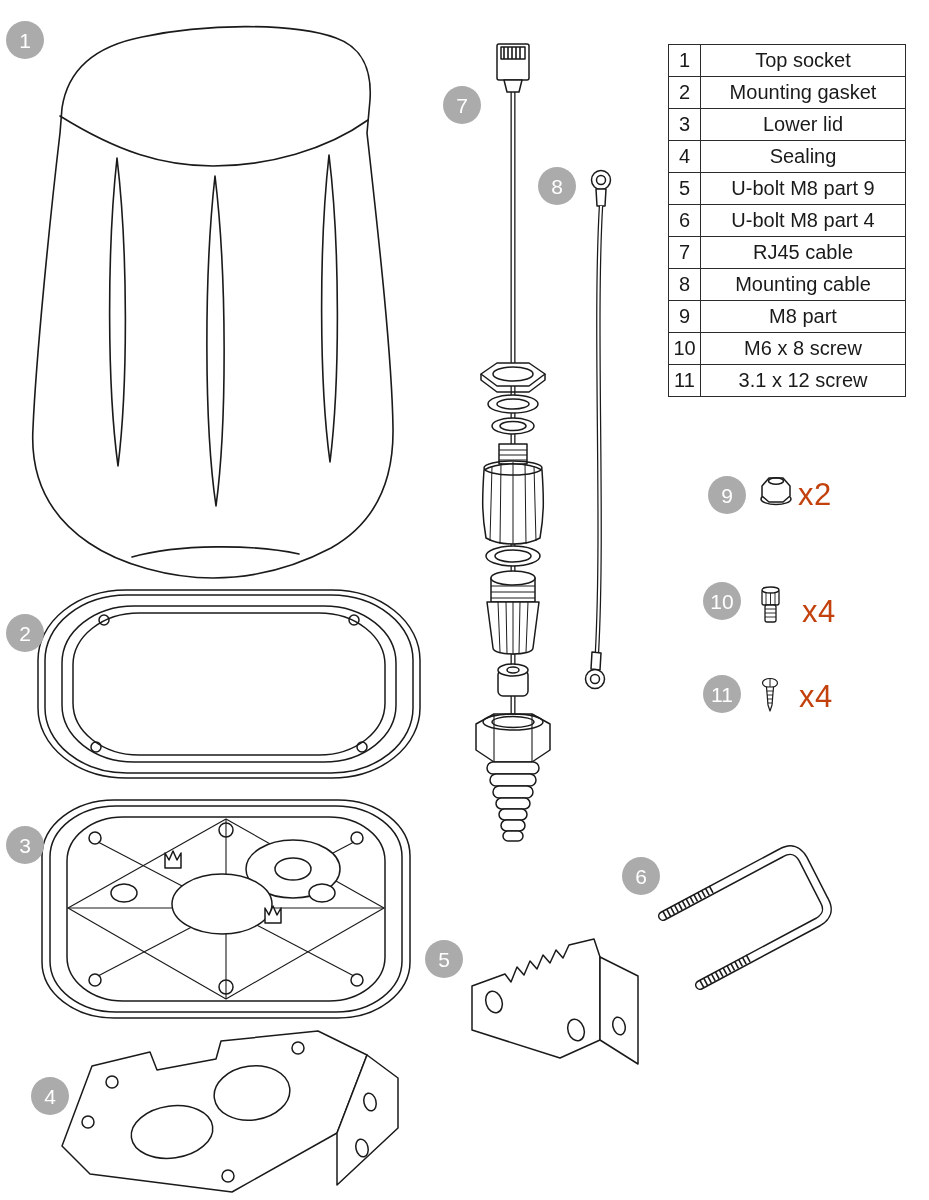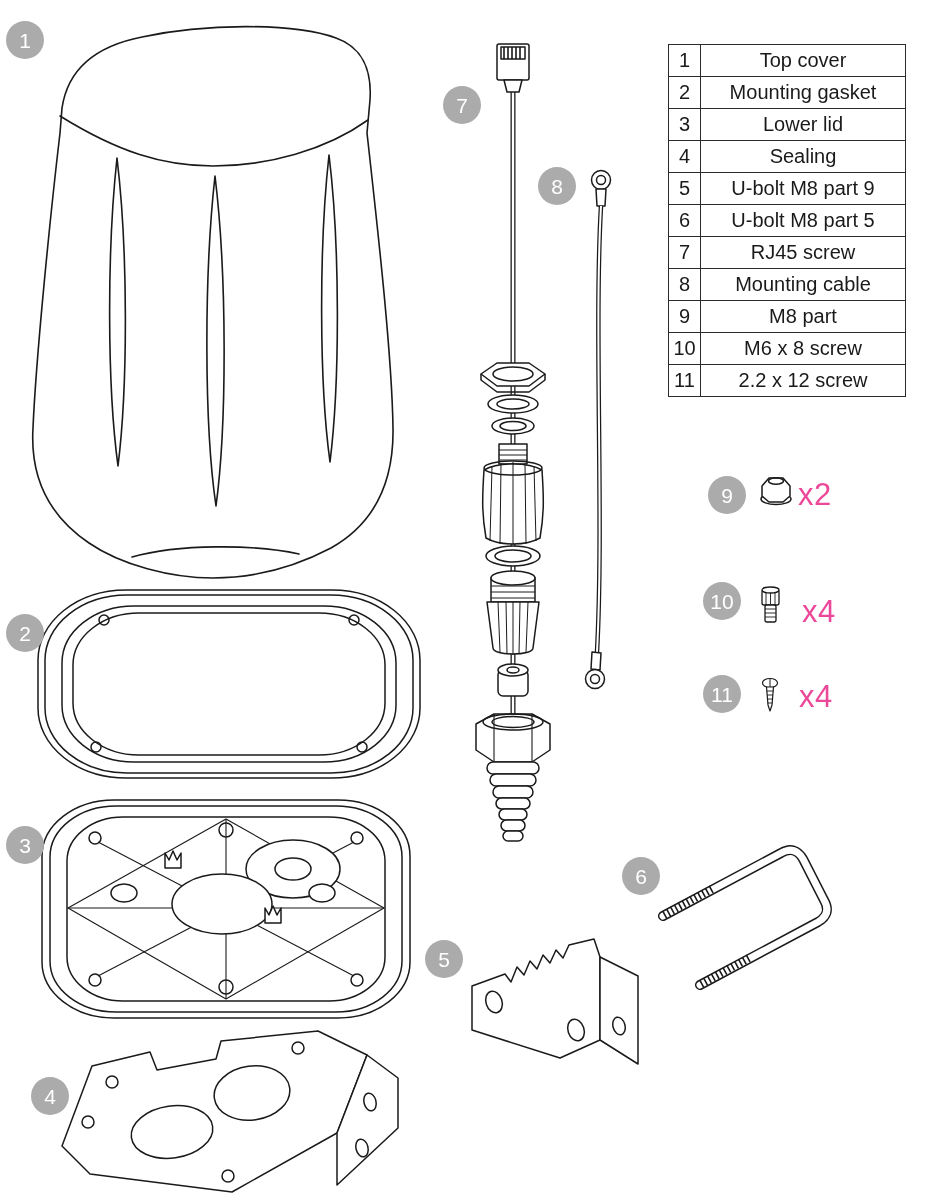--- a/index.html
+++ b/index.html
@@ -21,21 +21,21 @@
     background: #ababab;
     color: #ffffff;
     display: flex; align-items: center; justify-content: center;
     font-size: 21px;
     line-height: 1;
     user-select: none;
   }
   .qty {
     position: absolute;
     font-size: 31px;
-    color: #ec4899;
+    color: #c2410c;
     letter-spacing: 0.5px;
   }
   .parts-table {
     position: absolute;
     left: 668px; top: 44px;
     width: 238px;
     border-collapse: collapse;
     font-size: 20px;
     color: #1a1a1a;
   }
@@ -226,58 +226,58 @@
   <div class="badge" style="left:703px; top:675px">11</div>
 
   <div class="qty" style="left:798px; top:477px">x2</div>
   <div class="qty" style="left:802px; top:594px">x4</div>
   <div class="qty" style="left:799px; top:679px">x4</div>
 
   <table class="parts-table">
     <tbody>
       <tr>
         <td class="num">1</td>
-        <td class="nm">Top cover</td>
+        <td class="nm">Top socket</td>
       </tr>
       <tr>
         <td class="num">2</td>
         <td class="nm">Mounting gasket</td>
       </tr>
       <tr>
         <td class="num">3</td>
         <td class="nm">Lower lid</td>
       </tr>
       <tr>
         <td class="num">4</td>
         <td class="nm">Sealing</td>
       </tr>
       <tr>
         <td class="num">5</td>
         <td class="nm">U-bolt M8 part 9</td>
       </tr>
       <tr>
         <td class="num">6</td>
-        <td class="nm">U-bolt M8 part 5</td>
+        <td class="nm">U-bolt M8 part 4</td>
       </tr>
       <tr>
         <td class="num">7</td>
-        <td class="nm">RJ45 screw</td>
+        <td class="nm">RJ45 cable</td>
       </tr>
       <tr>
         <td class="num">8</td>
         <td class="nm">Mounting cable</td>
       </tr>
       <tr>
         <td class="num">9</td>
         <td class="nm">M8 part</td>
       </tr>
       <tr>
         <td class="num">10</td>
         <td class="nm">M6 x 8 screw</td>
       </tr>
       <tr>
         <td class="num">11</td>
-        <td class="nm">2.2 x 12 screw</td>
+        <td class="nm">3.1 x 12 screw</td>
       </tr>
     </tbody>
   </table>
 
 </div>
 
 </body></html>

